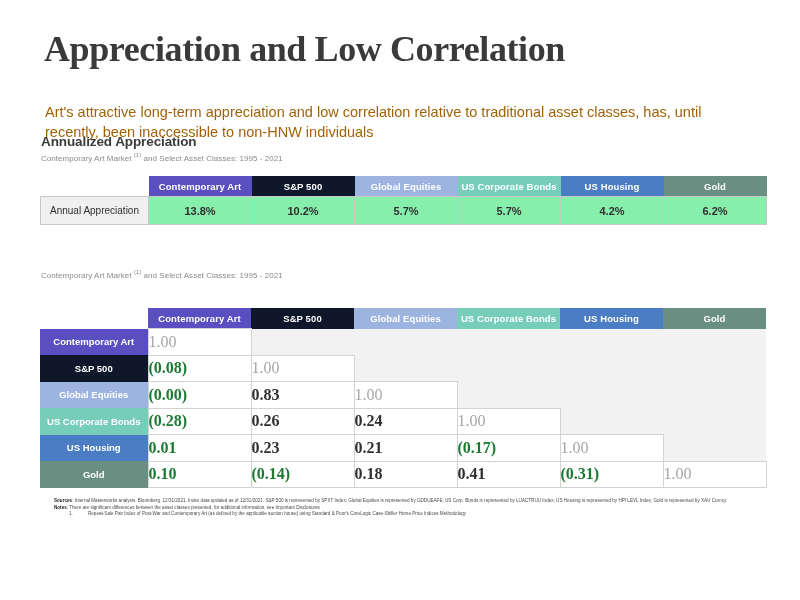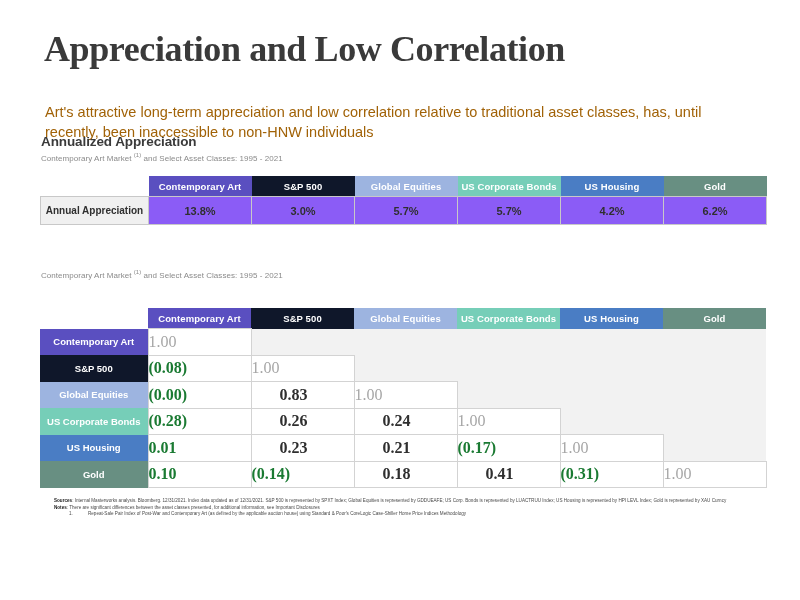--- a/index.html
+++ b/index.html
@@ -92,28 +92,28 @@
   .c-hous     { background: #4a7dc4; }
   .c-gold     { background: #688f82; }
 
   
   #appreciation-table { left: 40px; top: 176px; width: 726px; }
   #appreciation-table .spacer-head { background: transparent; border: none; }
   #appreciation-table td.rowlabel {
     background: #f0f0f0;
     border: 1px solid #c8c8c8;
     font-size: 10px;
-    font-weight: bold;
+    font-weight: normal;
     color: #2f2f2f;
     text-align: center;
     height: 27px;
     margin-top: 13px;
   }
   #appreciation-table td.val {
-    background: #8b5cf6;
+    background: #86efac;
     border: 1px solid #c8c8c8;
     border-left: none;
     font-size: 11px;
     font-weight: bold;
     color: #2f2f2f;
     text-align: center;
     height: 27px;
   }
 
   
@@ -133,21 +133,21 @@
     font-weight: bold;
     color: #2f2f2f;
     background: #ffffff;
     border: 1px solid #d3d3d3;
     font-family: Liberation Serif, serif;
   }
   #correlation-table td.cell.diag {
     color: #a6a6a6;
     font-weight: normal;
   }
-  #correlation-table td.cell.pos { color: #2f2f2f; padding-left: 28px; }
+  #correlation-table td.cell.pos { color: #2f2f2f; }
   #correlation-table td.cell.low { color: #1a7a32; }
   #correlation-table td.empty {
     background: #f2f2f2;
     border: none;
     height: 25.5px;
   }
 
   
   #correlation-callout {
     position: absolute;
@@ -225,21 +225,21 @@
         <th class="hcell c-geq">Global Equities</th>
         <th class="hcell c-bonds">US Corporate Bonds</th>
         <th class="hcell c-hous">US Housing</th>
         <th class="hcell c-gold">Gold</th>
       </tr>
     </thead>
     <tbody>
       <tr>
         <td class="rowlabel">Annual Appreciation</td>
         <td class="val">13.8%</td>
-        <td class="val">3.0%</td>
+        <td class="val">10.2%</td>
         <td class="val">5.7%</td>
         <td class="val">5.7%</td>
         <td class="val">4.2%</td>
         <td class="val">6.2%</td>
       </tr>
     </tbody>
   </table>
 
   <div class="section-head" style="top:266px;">
     <div class="section-sub"><span>Contemporary Art Market </span><sup>(1)</sup><span> and Select Asset Classes: 1995 - 2021</span></div>

